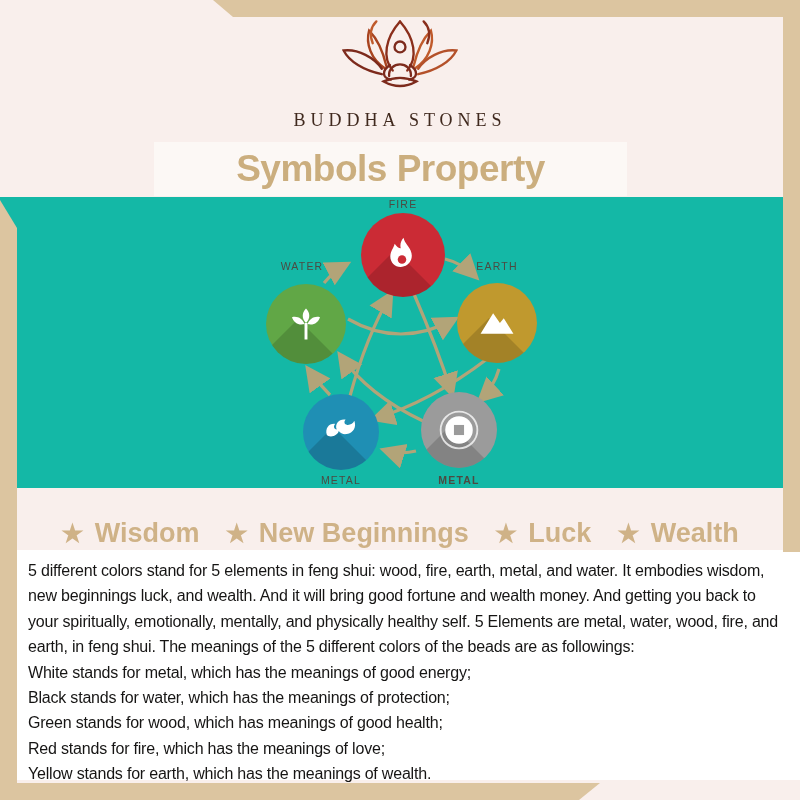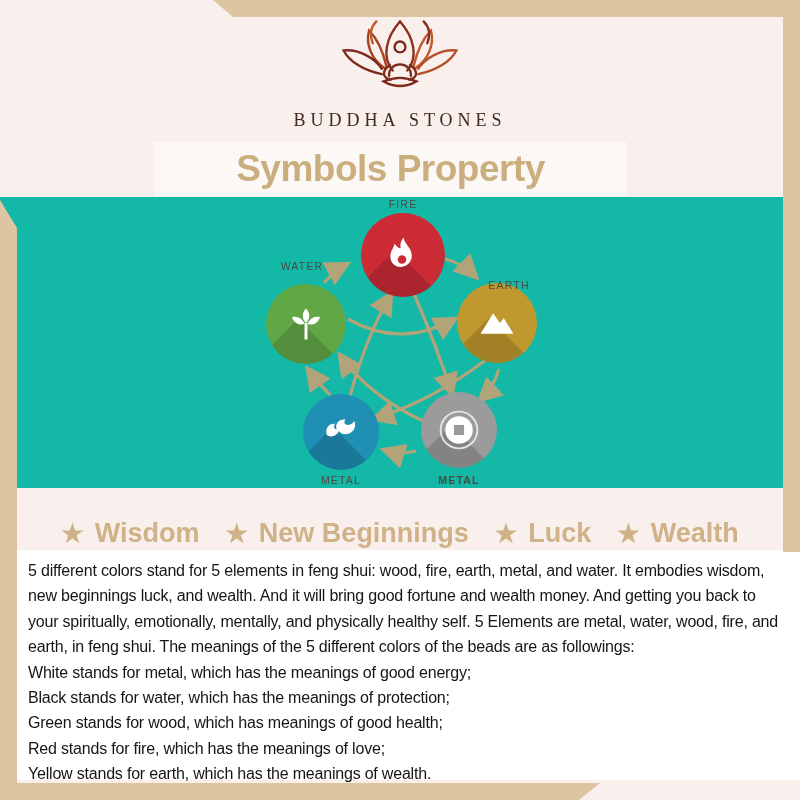--- a/index.html
+++ b/index.html
@@ -122,21 +122,21 @@
       </svg>
     </div>
     <div class="el-label" style="left:363px;top:1px;width:80px;">FIRE</div>
 
     <div class="el" style="left: 457px; top: 86px; width: 80px; height: 80px; background: rgb(192, 153, 46);">
       <div class="el-shadow"></div>
       <svg class="el-icon" viewBox="0 0 48 48">
         <polygon points="7,35 20,14 27,24 31,19 41,35" fill="#fff"></polygon>
       </svg>
     </div>
-    <div class="el-label" style="left:479px;top:63px;width:60px;margin-top:19px;">EARTH</div>
+    <div class="el-label" style="left:467px;top:63px;width:60px;">EARTH</div>
 
     <div class="el" style="left: 266px; top: 87px; width: 80px; height: 80px; background: rgb(97, 167, 70);">
       <div class="el-shadow"></div>
       <svg class="el-icon" viewBox="0 0 48 48">
         <path d="M24 8 C28.5 12.5 28.5 18.5 24 23 C19.5 18.5 19.5 12.5 24 8 Z" fill="#fff"></path>
         <path d="M9.5 17 C15 15.5 20.5 18.5 22.3 24 C16.8 25.8 11.2 22.7 9.5 17 Z" fill="#fff"></path>
         <path d="M38.5 17 C33 15.5 27.5 18.5 25.7 24 C31.2 25.8 36.8 22.7 38.5 17 Z" fill="#fff"></path>
         <path d="M24 40 C24 33 24 28 24 23" stroke="#fff" stroke-width="3" fill="none"></path>
       </svg>
     </div>

